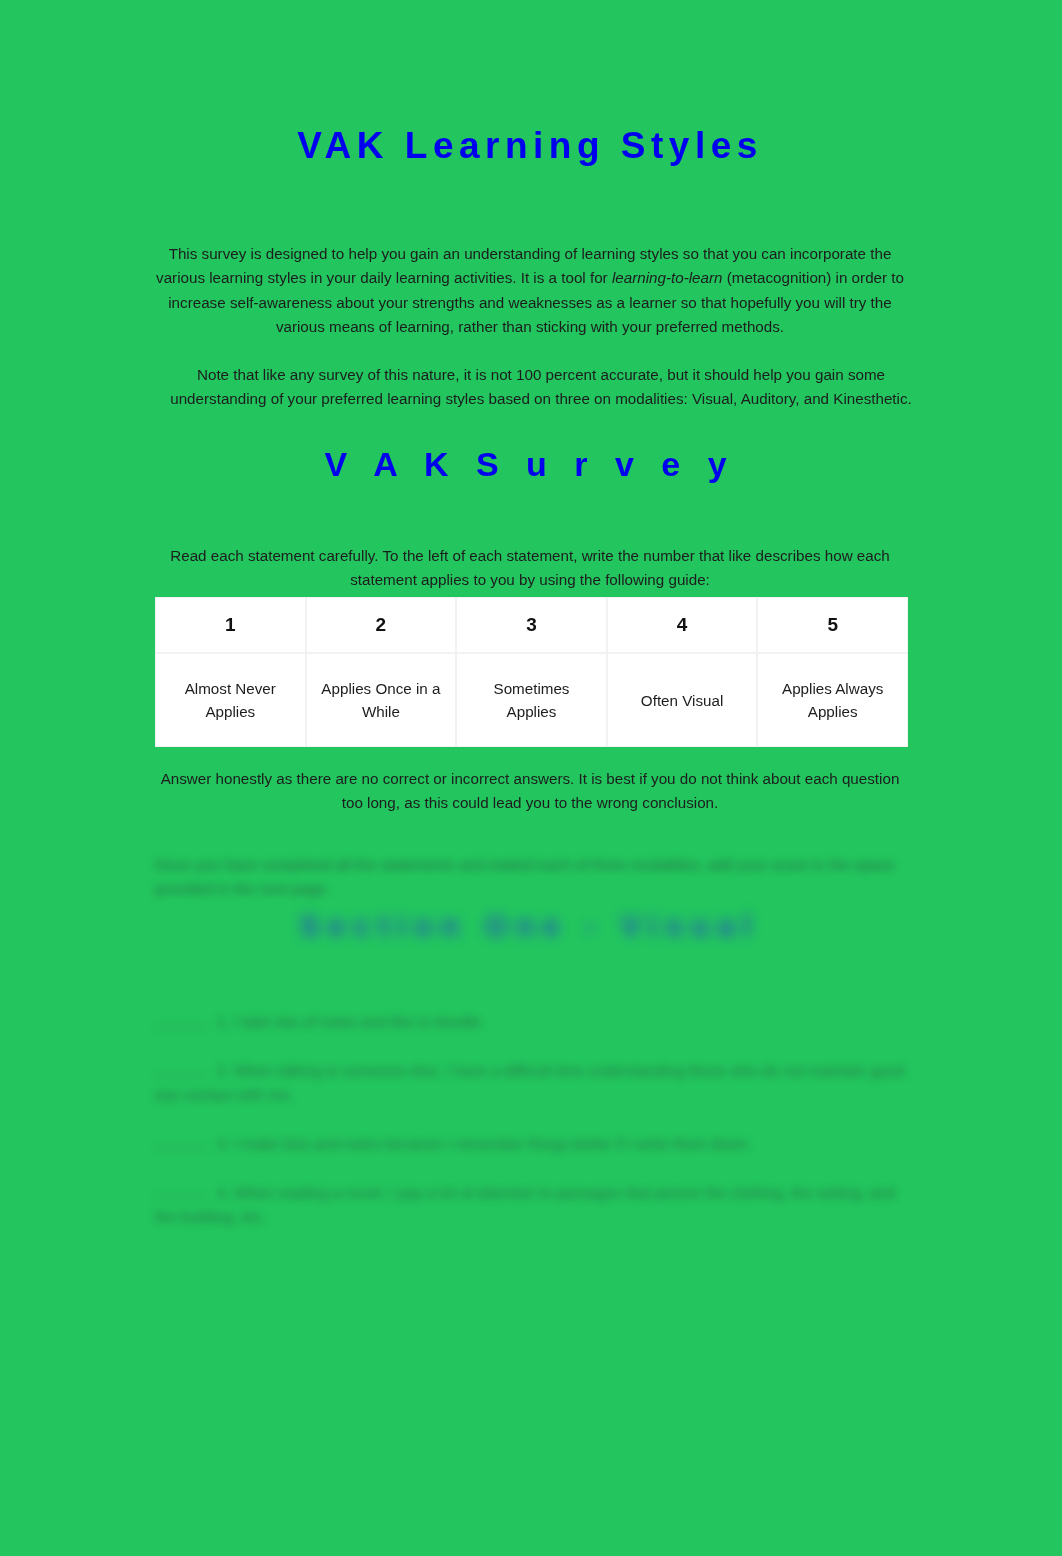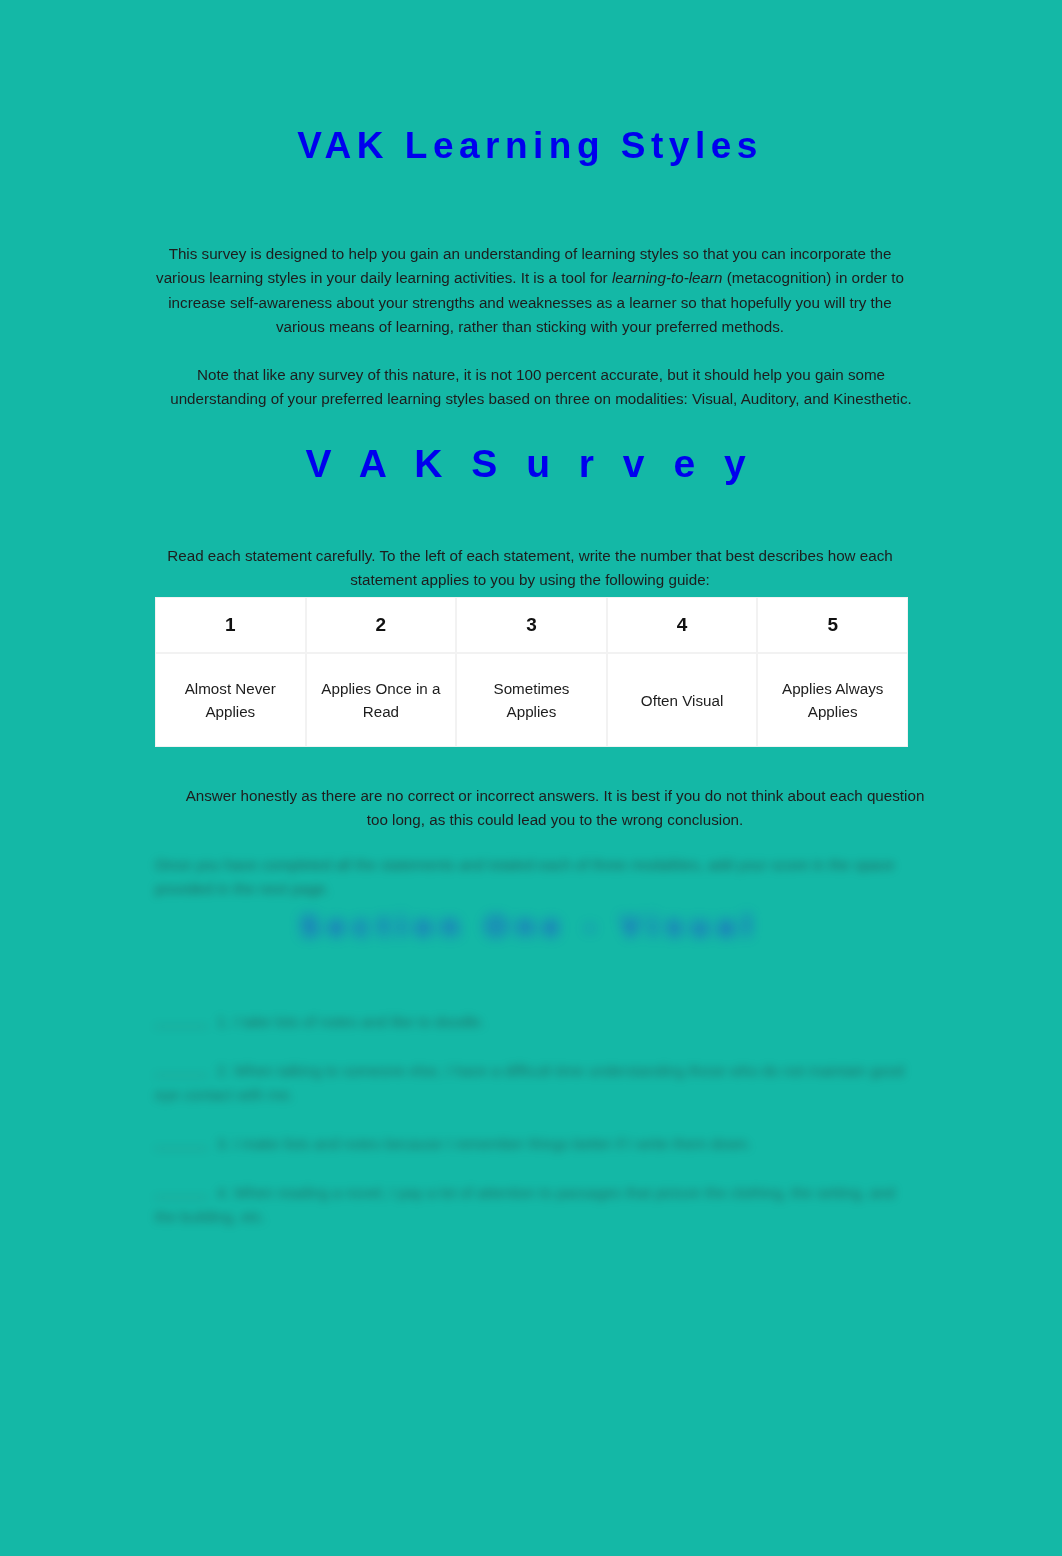--- a/index.html
+++ b/index.html
@@ -12,21 +12,21 @@
     height: 1556px;
     position: relative;
     font-family: "Liberation Sans", sans-serif;
     color: #1a1a1a;
     overflow: hidden;
   }
 
   .page {
     position: absolute;
     inset: 0;
-    background: #14b8a6;
+    background: #22c55e;
   }
 
   .content {
     position: absolute;
     left: 155px;
     top: 0;
     width: 750px;
   }
 
   
@@ -47,21 +47,21 @@
   }
 
   .title-sub {
     margin: 0;
     padding: 0;
     position: absolute;
     left: 0;
     top: 446px;
     width: 750px;
     text-align: center;
-    font-size: 39px;
+    font-size: 34px;
     font-weight: bold;
     color: #0000ee;
     letter-spacing: 9px;
     line-height: 36px;
     white-space: nowrap;
   }
 
   
   .para {
     position: absolute;
@@ -70,21 +70,21 @@
     font-size: 15.2px;
     line-height: 24.2px;
     color: #1d1d1d;
     text-align: center;
   }
   .para .ital { font-style: italic; }
 
   #para-intro   { top: 227px; }
   #para-note    { top: 348px; margin-left: 11px; }
   #para-read    { top: 529px; }
-  #para-answer  { top: 769px; margin-left: 25px; }
+  #para-answer  { top: 752px; }
 
   
   .scale-table {
     position: absolute;
     left: 0;
     top: 597px;
     width: 753px;
     border-collapse: separate;
     border-spacing: 0;
     background: #fbfbfb;
@@ -176,34 +176,34 @@
   <div class="content">
 
     <h1 class="title-main">VAK Learning Styles</h1>
 
     <p class="para" id="para-intro"><span>This survey is designed to help you gain an understanding of learning styles so that you can incorporate the various learning styles in your daily learning activities. It is a tool for </span><span class="ital">learning-to-learn</span><span> (metacognition) in order to increase self-awareness about your strengths and weaknesses as a learner so that hopefully you will try the various means of learning, rather than sticking with your preferred methods.</span></p>
 
     <p class="para" id="para-note">Note that like any survey of this nature, it is not 100 percent accurate, but it should help you gain some understanding of your preferred learning styles based on three on modalities: Visual, Auditory, and Kinesthetic.</p>
 
     <h2 class="title-sub">V A K S u r v e y</h2>
 
-    <p class="para" id="para-read">Read each statement carefully. To the left of each statement, write the number that best describes how each statement applies to you by using the following guide:</p>
+    <p class="para" id="para-read">Read each statement carefully. To the left of each statement, write the number that like describes how each statement applies to you by using the following guide:</p>
 
     <table class="scale-table">
       <tbody>
         <tr class="row-num">
           <td>1</td>
           <td>2</td>
           <td>3</td>
           <td>4</td>
           <td>5</td>
         </tr>
         <tr class="row-lbl">
           <td>Almost Never Applies</td>
-          <td>Applies Once in a Read</td>
+          <td>Applies Once in a While</td>
           <td>Sometimes Applies</td>
           <td>Often Visual</td>
           <td>Applies Always Applies</td>
         </tr>
       </tbody>
     </table>
 
     <p class="para" id="para-answer">Answer honestly as there are no correct or incorrect answers. It is best if you do not think about each question too long, as this could lead you to the wrong conclusion.</p>
 
     <p class="blur-text" id="blur-para">Once you have completed all the statements and totaled each of three modalities, add your score in the space provided in the next page.</p>

